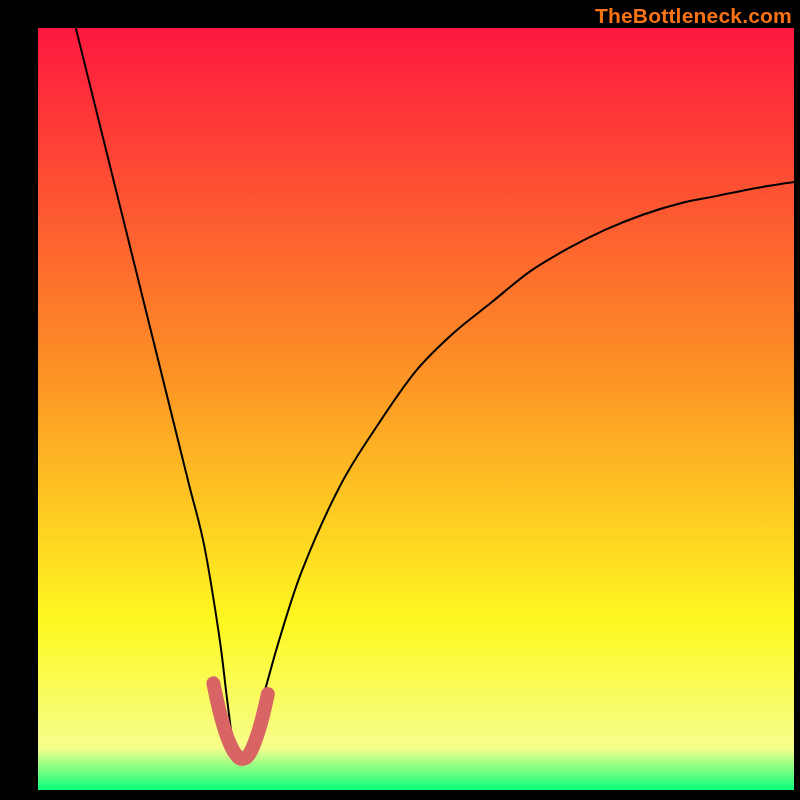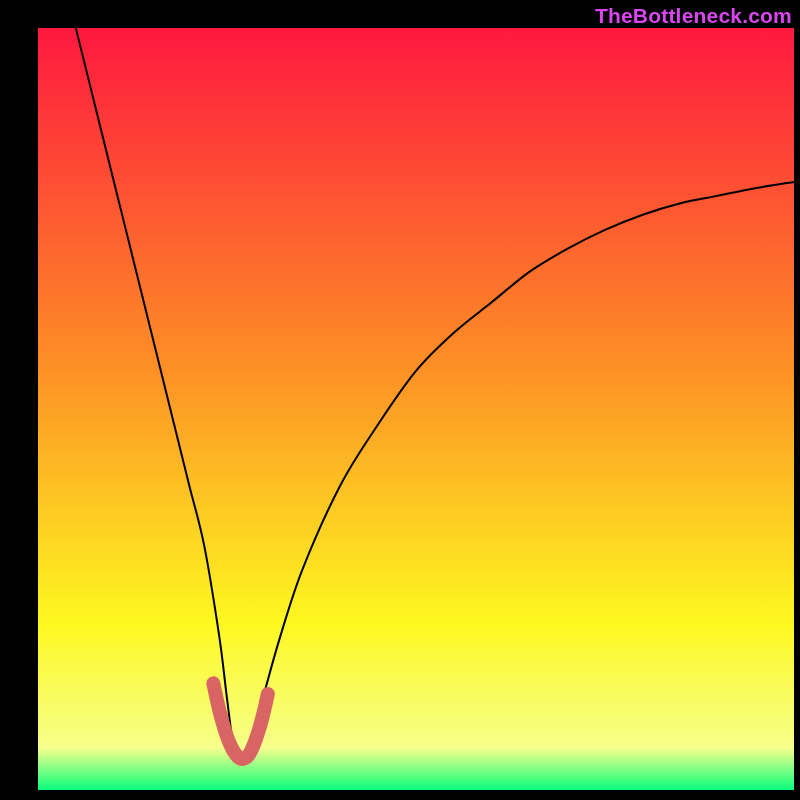--- a/index.html
+++ b/index.html
@@ -23,21 +23,21 @@
     position: absolute;
     left: 0;
     top: 0;
     width: 756px;
     height: 762px;
   }
   .watermark {
     position: absolute;
     top: 4px;
     right: 8px;
-    color: #d946ef;
+    color: #f97316;
     font-weight: 600;
     font-size: 21px;
     font-family: Arial, sans-serif;
     letter-spacing: 0.2px;
   }
 </style>
 </head>
 <body>
 
 <div class="frame">

